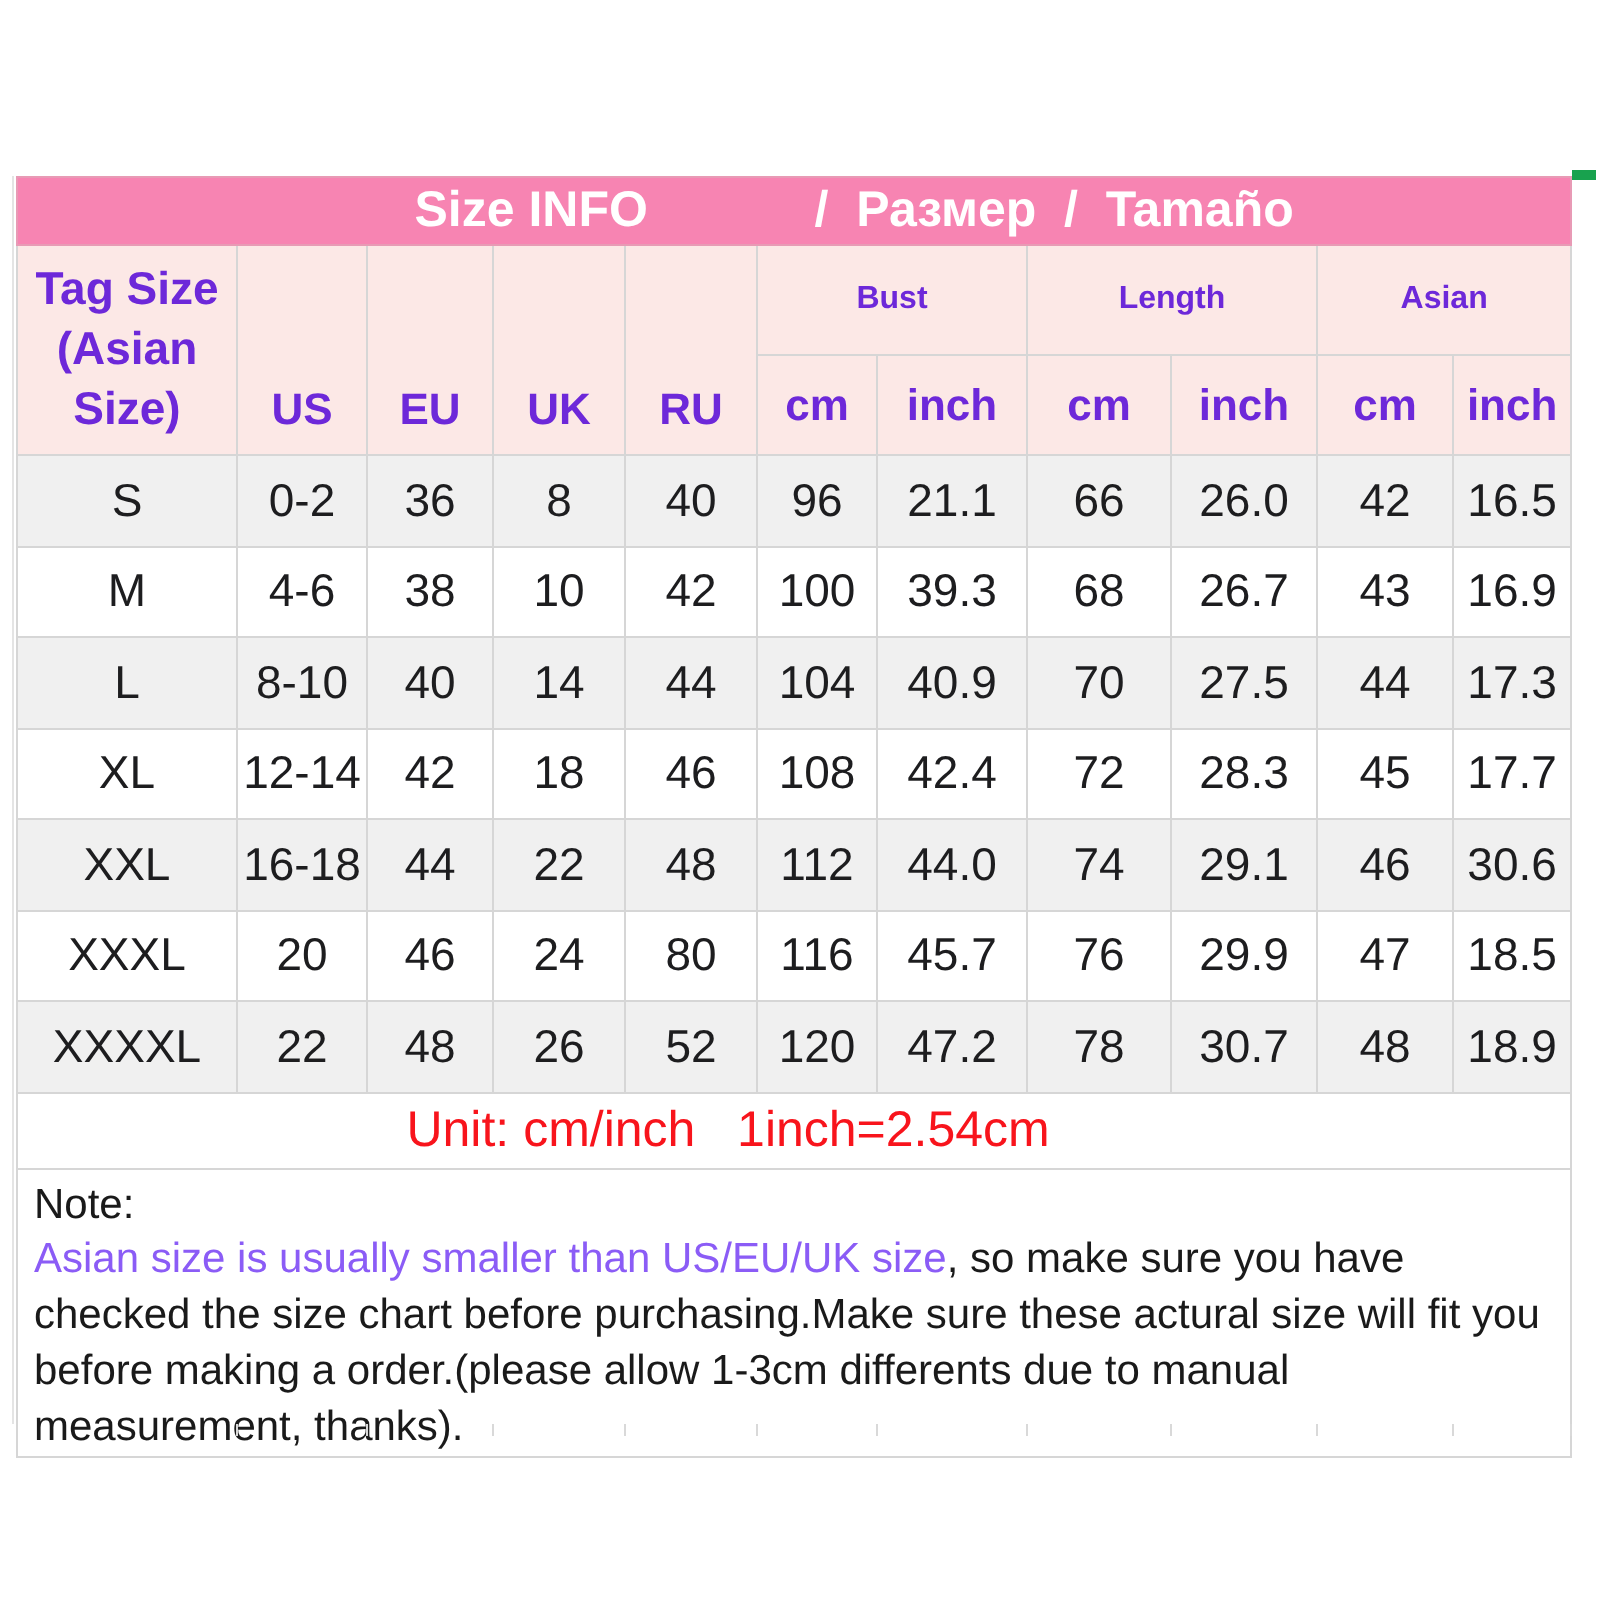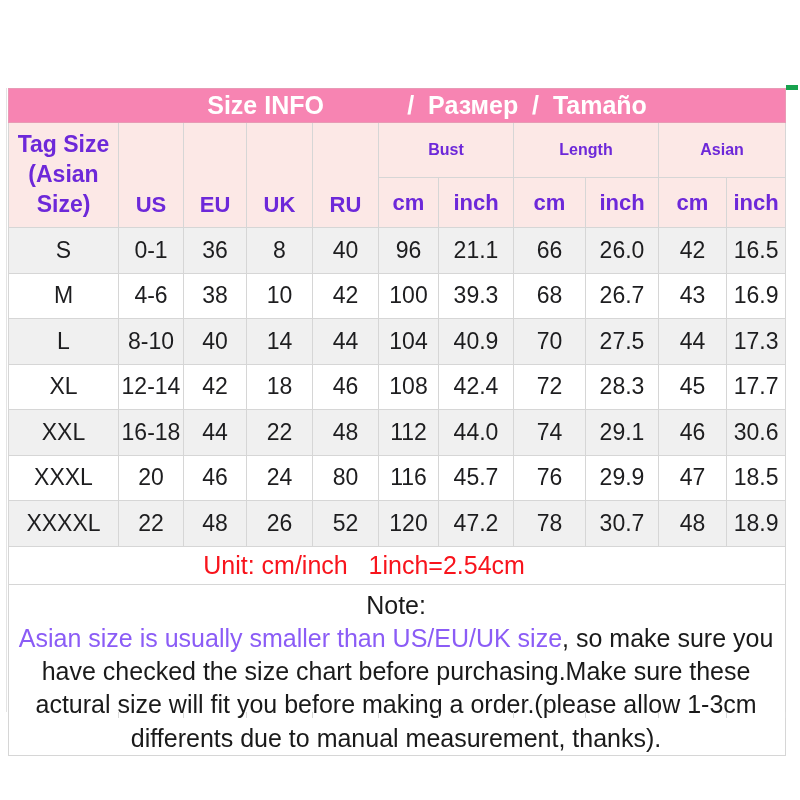--- a/index.html
+++ b/index.html
@@ -37,22 +37,22 @@
   .dc{font-size:23px;}
   tr.shade td{background:#f0f0f0;}
   tr.plain td{background:#ffffff;}
   
   .unit-cell{
     color:#f8141c;font-size:25px;background:#ffffff;
     white-space:pre;text-align:center;padding-right:66px;
   }
   
   .note-cell{
-    background:#ffffff;text-align:center;vertical-align:top;
-    font-size:25px;line-height:1.33;color:#1a1a1a;padding:4px 10px 0 8px;
+    background:#ffffff;text-align:left;vertical-align:top;
+    font-size:21px;line-height:1.33;color:#1a1a1a;padding:4px 10px 0 8px;
   }
   .note-red{color:#8b5cf6;}
   
   .v-gridline{position:absolute;width:1px;background:#e4e4e4;}
   .stub{position:absolute;top:712px;width:1px;height:6px;background:#d9d9d9;}
   .green-mark{position:absolute;left:786px;top:85px;width:12px;height:5px;background:#18a24e;}
 </style>
 </head>
 <body>
 
@@ -92,21 +92,21 @@
       <td class="hd">cm</td>
       <td class="hd">inch</td>
       <td class="hd">cm</td>
       <td class="hd">inch</td>
       <td class="hd">cm</td>
       <td class="hd">inch</td>
     </tr>
 
     <tr class="r-data shade">
       <td class="dc">S</td>
-      <td class="dc">0-1</td>
+      <td class="dc">0-2</td>
       <td class="dc">36</td>
       <td class="dc">8</td>
       <td class="dc">40</td>
       <td class="dc">96</td>
       <td class="dc">21.1</td>
       <td class="dc">66</td>
       <td class="dc">26.0</td>
       <td class="dc">42</td>
       <td class="dc">16.5</td>
     </tr>

